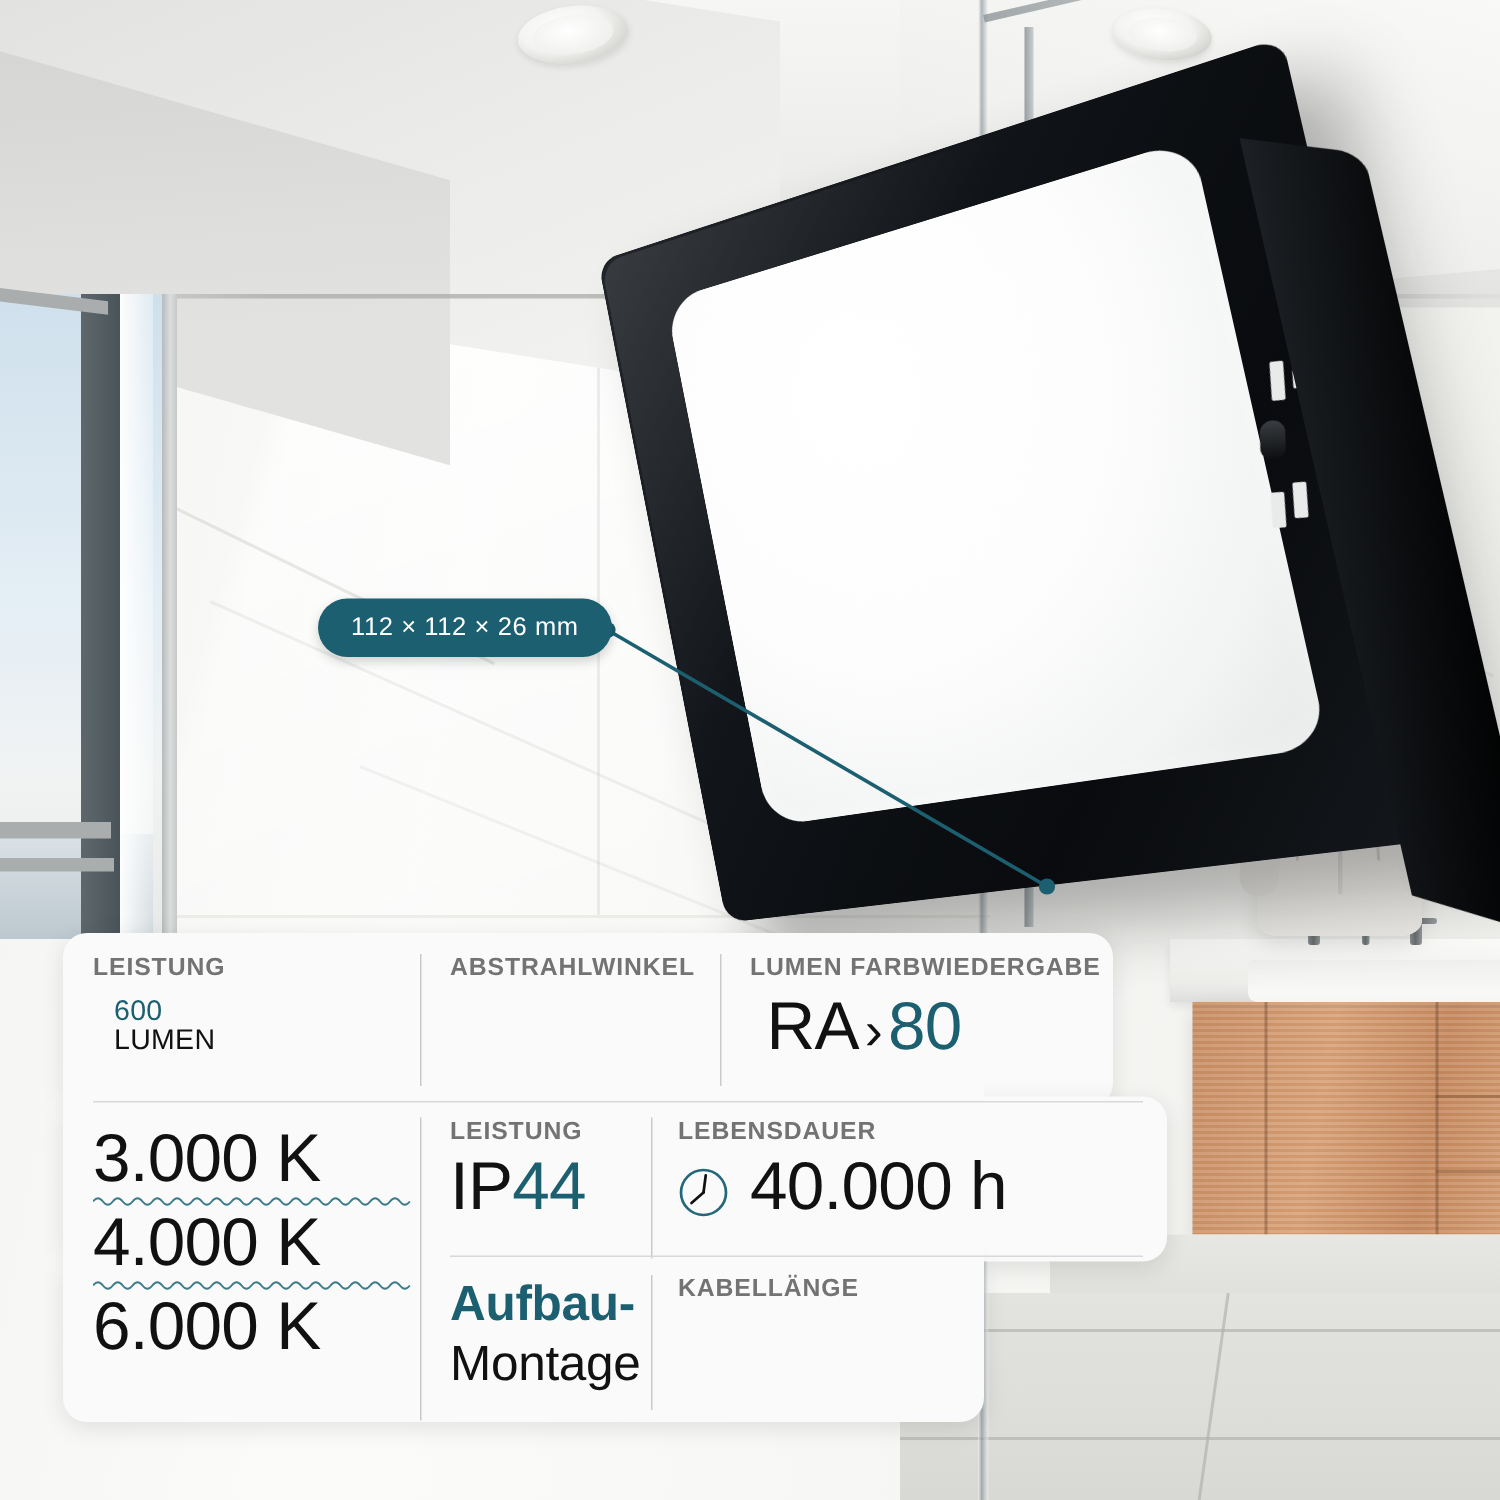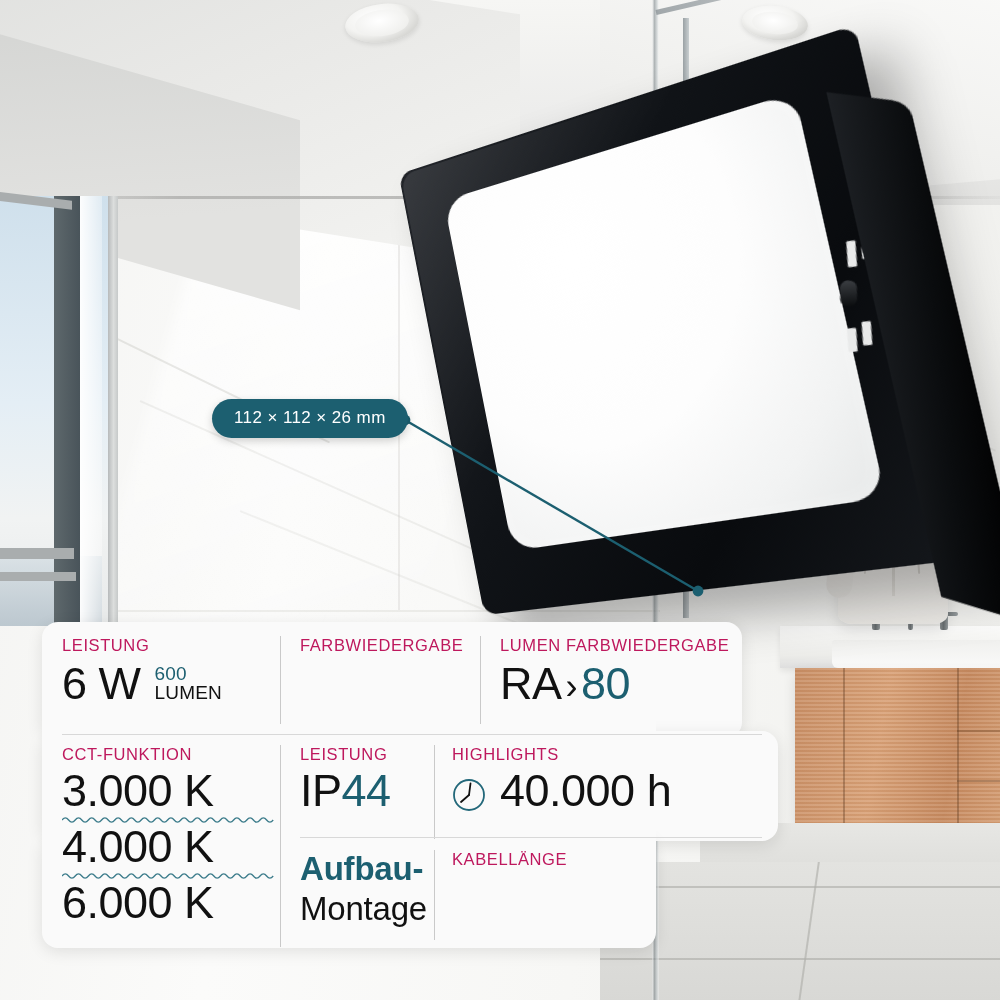--- a/index.html
+++ b/index.html
@@ -210,21 +210,21 @@
   #panel-r1{left:42px;top:622px;width:700px;height:116px;}
   #panel-r2{left:42px;top:731px;width:736px;height:110px;}
   #panel-r3{left:42px;top:834px;width:614px;height:114px;}
   .panel-bg-fill{
     position:absolute;left:42px;top:690px;width:614px;height:210px;background:#fafafa;
   }
 
   .cells{position:absolute;left:42px;top:622px;width:740px;height:330px;}
   .cell{position:absolute;}
   .cap{
-    font-size:16.5px;letter-spacing:.6px;color:#be185d;font-weight:400;white-space:nowrap;
+    font-size:16.5px;letter-spacing:.6px;color:#737373;font-weight:700;white-space:nowrap;
   }
   .val{
     font-size:45px;color:#111;font-weight:300;letter-spacing:-.5px;white-space:nowrap;
     line-height:1.04;
   }
   .val .teal{color:#1c5f70;}
   .sub-l{
     display:inline-block;vertical-align:baseline;font-size:19px;line-height:1.0;
     text-align:left;margin-left:14px;letter-spacing:.2px;
   }
@@ -355,43 +355,42 @@
   <div class="panel" id="panel-r1"></div>
   <div class="panel" id="panel-r2"></div>
   <div class="panel" id="panel-r3"></div>
   <div class="panel-bg-fill"></div>
 
   <div class="cells">
 
     <div class="cell" style="left:20px;top:14px;">
       <div class="cap">LEISTUNG</div>
       <div class="val" style="margin-top:6px;">
-        <span>6 W</span><span class="sub-l"><span class="n">600</span><span class="u">LUMEN</span></span>
+        <span class="sub-l"><span class="n">600</span><span class="u">LUMEN</span></span>
       </div>
     </div>
 
     <div class="vdiv" style="left:238px;top:14px;height:88px;"></div>
 
     <div class="cell" style="left:258px;top:14px;">
-      <div class="cap">FARBWIEDERGABE</div>
+      <div class="cap">ABSTRAHLWINKEL</div>
     </div>
 
     <div class="vdiv" style="left:438px;top:14px;height:88px;"></div>
 
     <div class="cell" style="left:458px;top:14px;">
       <div class="cap">LUMEN FARBWIEDERGABE</div>
-      <div class="val" style="margin-top:6px;">
+      <div class="val" style="margin-top:6px;margin-left:11px;">
         <span>RA</span><span style="font-size:36px;padding:0 4px;">›</span><span class="teal">80</span>
       </div>
     </div>
 
     <div class="hdiv" style="left:20px;top:112px;width:700px;"></div>
 
     <div class="cell" style="left:20px;top:123px;">
-      <div class="cap">CCT-FUNKTION</div>
       <div class="val" style="margin-top:4px;">3.000 K</div>
       <svg class="wave" width="212" height="9" viewBox="0 0 212 9" xmlns="http://www.w3.org/2000/svg" preserveAspectRatio="none">
         <path d="M0 5 Q3.3 0.6 6.6 5 T13.2 5 T19.8 5 T26.4 5 T33 5 T39.6 5 T46.2 5 T52.8 5 T59.4 5 T66 5 T72.6 5 T79.2 5 T85.8 5 T92.4 5 T99 5 T105.6 5 T112.2 5 T118.8 5 T125.4 5 T132 5 T138.6 5 T145.2 5 T151.8 5 T158.4 5 T165 5 T171.6 5 T178.2 5 T184.8 5 T191.4 5 T198 5 T204.6 5 T211.2 5" fill="none" stroke="#3C7C8B" stroke-width="1.3"></path>
       </svg>
       <div class="val">4.000 K</div>
       <svg class="wave" width="212" height="9" viewBox="0 0 212 9" xmlns="http://www.w3.org/2000/svg" preserveAspectRatio="none">
         <path d="M0 5 Q3.3 0.6 6.6 5 T13.2 5 T19.8 5 T26.4 5 T33 5 T39.6 5 T46.2 5 T52.8 5 T59.4 5 T66 5 T72.6 5 T79.2 5 T85.8 5 T92.4 5 T99 5 T105.6 5 T112.2 5 T118.8 5 T125.4 5 T132 5 T138.6 5 T145.2 5 T151.8 5 T158.4 5 T165 5 T171.6 5 T178.2 5 T184.8 5 T191.4 5 T198 5 T204.6 5 T211.2 5" fill="none" stroke="#3C7C8B" stroke-width="1.3"></path>
       </svg>
       <div class="val">6.000 K</div>
     </div>
@@ -401,21 +400,21 @@
     <div class="cell" style="left:258px;top:123px;">
       <div class="cap">LEISTUNG</div>
       <div class="val" style="margin-top:4px;">
         <span>IP</span><span class="teal">44</span>
       </div>
     </div>
 
     <div class="vdiv" style="left:392px;top:123px;height:94px;"></div>
 
     <div class="cell" style="left:410px;top:123px;">
-      <div class="cap">HIGHLIGHTS</div>
+      <div class="cap">LEBENSDAUER</div>
       <div class="val" style="margin-top:4px;position:relative;padding-left:48px;">
         <svg class="clockwrap" style="left:0;top:10px;" viewBox="0 0 34 34" xmlns="http://www.w3.org/2000/svg">
           <circle cx="17" cy="17" r="15" fill="none" stroke="#23687A" stroke-width="1.8"></circle>
           <line x1="17" y1="17" x2="18.5" y2="5.5" stroke="#111" stroke-width="1.8" stroke-linecap="round"></line>
           <line x1="17" y1="17" x2="9" y2="24" stroke="#111" stroke-width="1.8" stroke-linecap="round"></line>
         </svg>
         <span>40.000 h</span>
       </div>
     </div>
 

